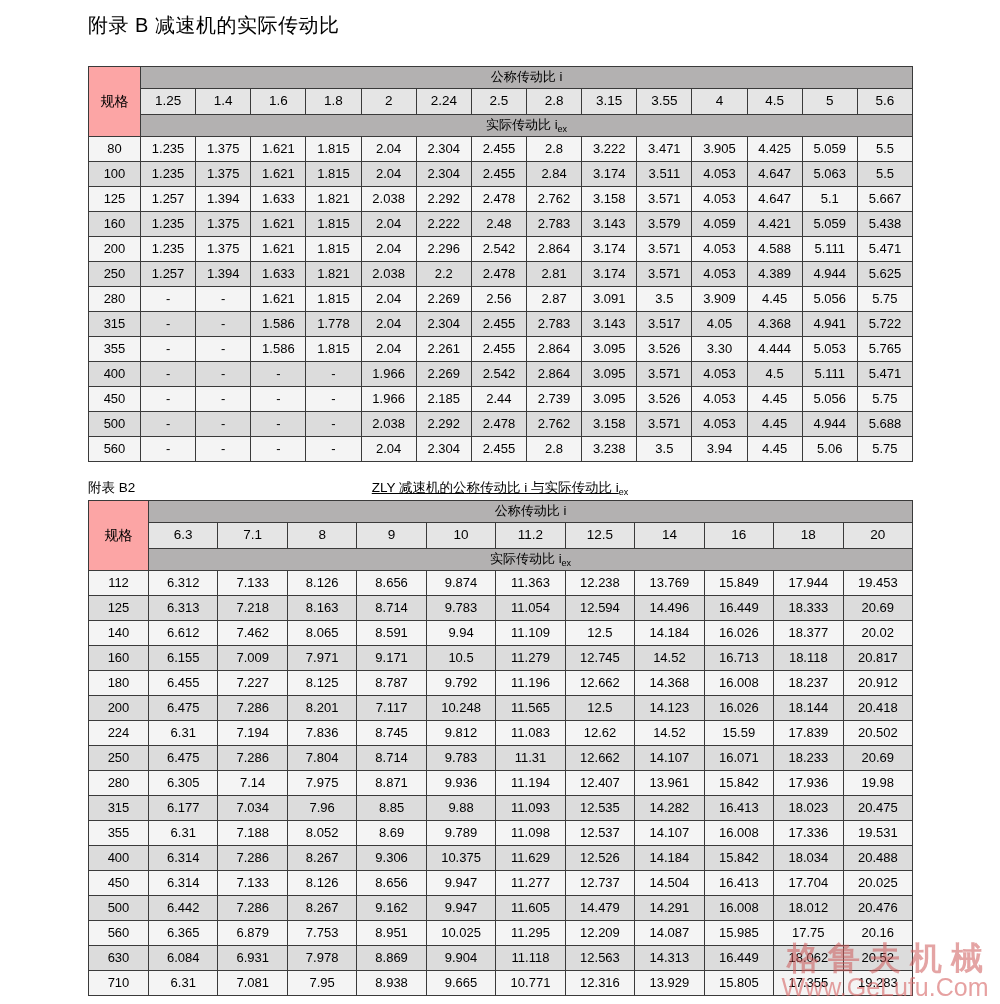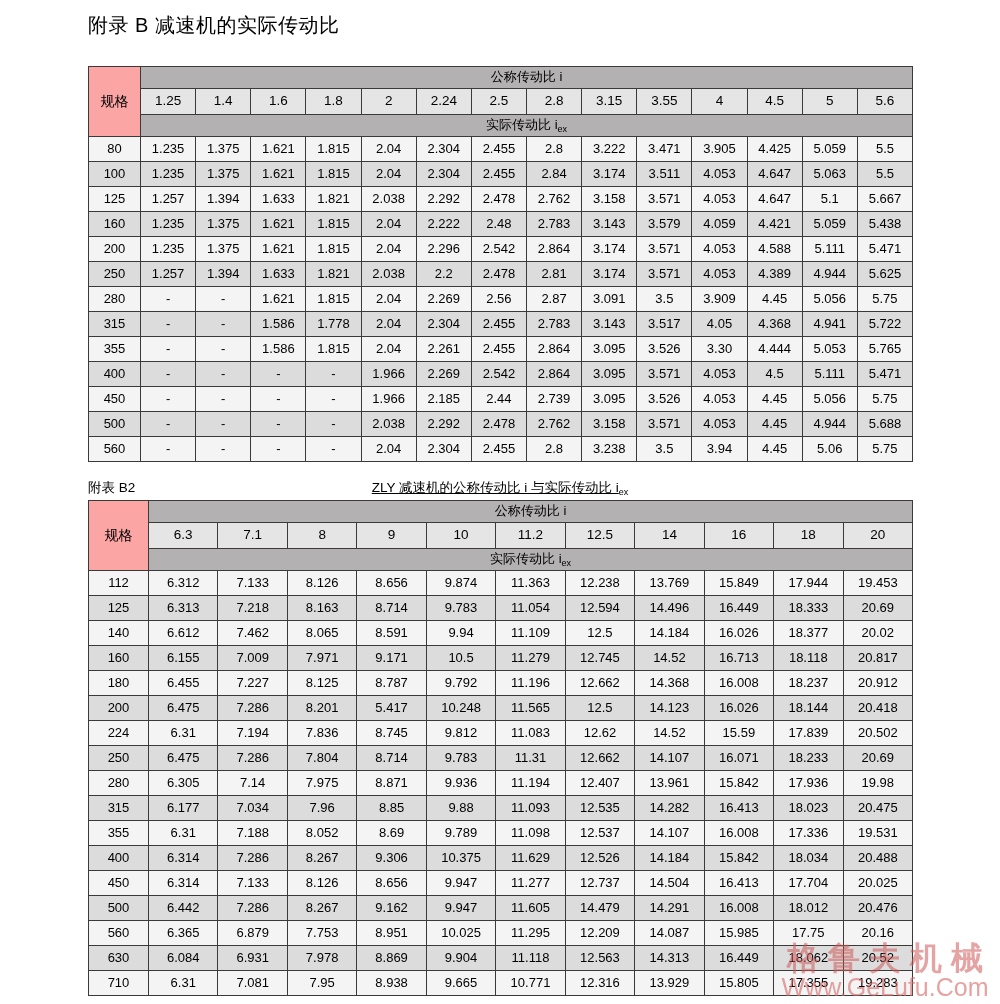--- a/index.html
+++ b/index.html
@@ -529,21 +529,21 @@
           <td>14.368</td>
           <td>16.008</td>
           <td>18.237</td>
           <td>20.912</td>
         </tr>
         <tr class="even">
           <td class="spec-cell">200</td>
           <td>6.475</td>
           <td>7.286</td>
           <td>8.201</td>
-          <td>5.417</td>
+          <td>7.117</td>
           <td>10.248</td>
           <td>11.565</td>
           <td>12.5</td>
           <td>14.123</td>
           <td>16.026</td>
           <td>18.144</td>
           <td>20.418</td>
         </tr>
         <tr class="odd">
           <td class="spec-cell">224</td>

